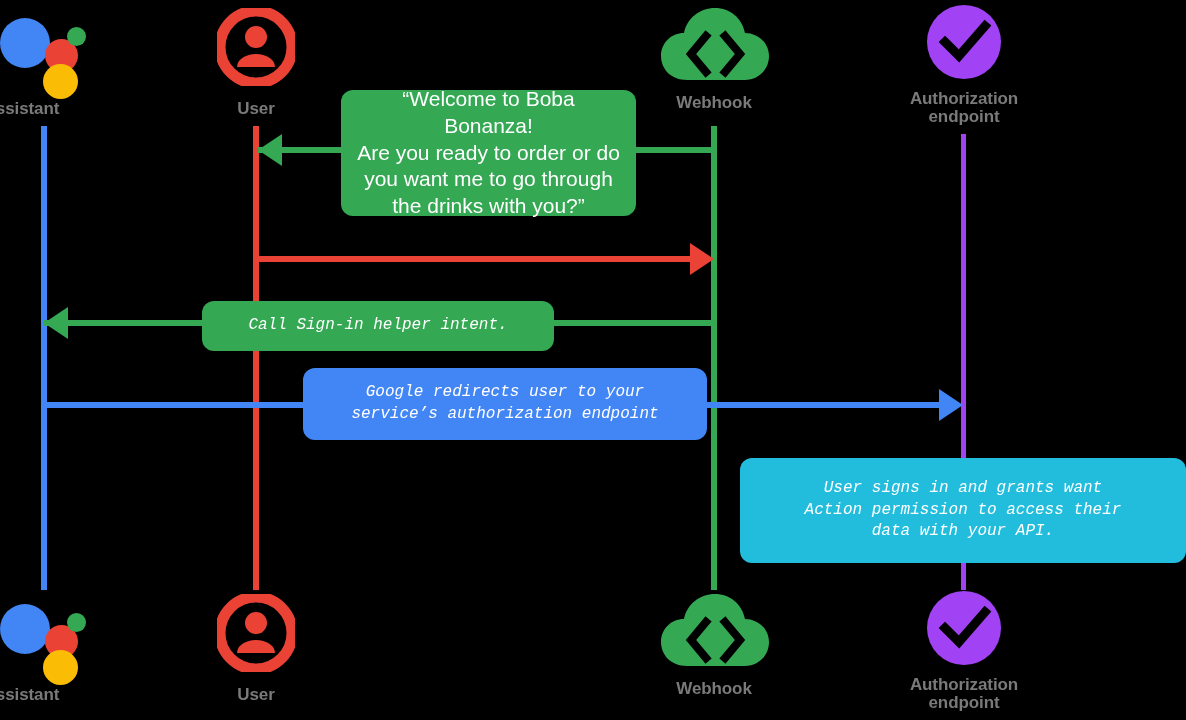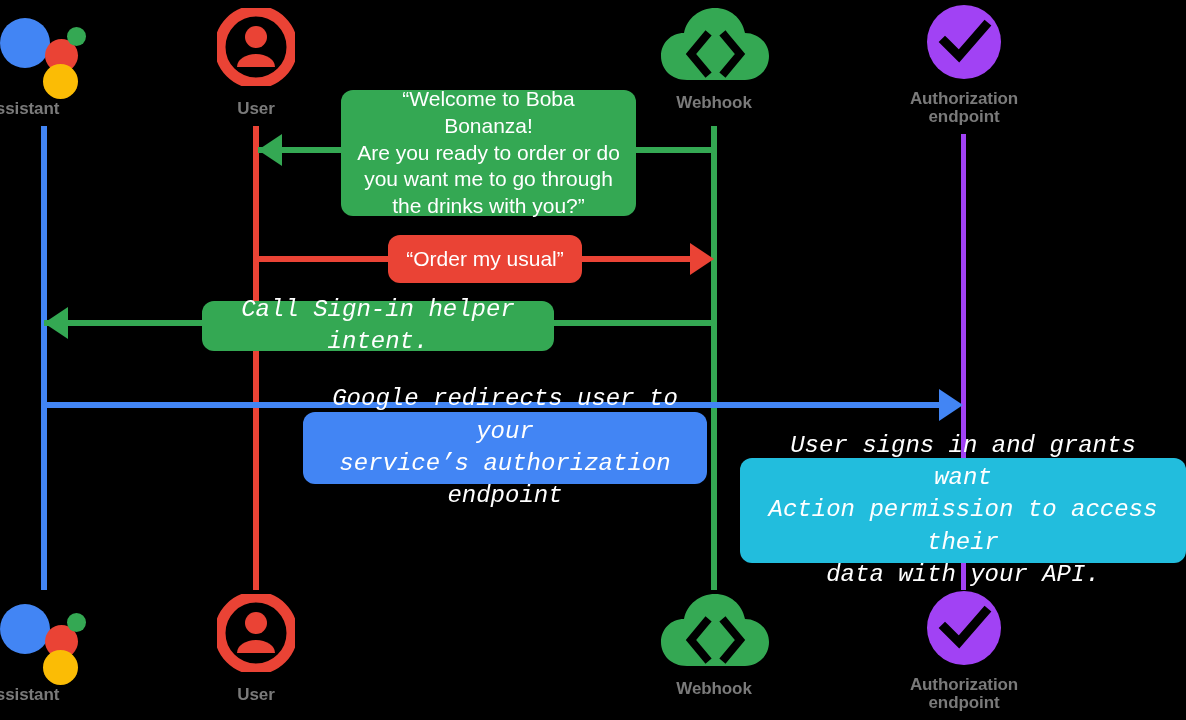--- a/index.html
+++ b/index.html
@@ -96,21 +96,21 @@
   }
   .bubble-sans {
     font-family: Liberation Sans, sans-serif;
     font-size: 21px;
     line-height: 1.28;
     text-align: center;
   }
   .bubble-mono {
     font-family: "Liberation Mono", "DejaVu Sans Mono", monospace;
     font-style: italic;
-    font-size: 24px;
+    font-size: 16px;
     line-height: 1.35;
   }
   .bubble-inner { padding: 0 16px; white-space: pre-line; }
 </style>
 </head>
 <body>
 
 <div id="diagram">
 
   <div class="lifeline" style="left:41px; top:126px; width:6px; height:464px; background:#4285F4;"></div>
@@ -122,33 +122,30 @@
   <div class="arrow-head arrow-left" style="left:258px; top:134px; border-right:24px solid #34A853;"></div>
   <div class="bubble bubble-sans" style="left:341px; top:90px; width:295px; height:126px; background:#34A853;">
     <div class="bubble-inner">“Welcome to Boba Bonanza!
 Are you ready to order or do
 you want me to go through
 the drinks with you?”</div>
   </div>
 
   <div class="msg-line" style="left:256px; top:256px; width:440px; background:#EA4335;"></div>
   <div class="arrow-head arrow-right" style="left:690px; top:243px; border-left:24px solid #EA4335;"></div>
-  <div class="bubble bubble-sans" style="left:388px; top:235px; width:194px; height:48px; background:#EA4335;">
-    <div class="bubble-inner">“Order my usual”</div>
-  </div>
 
   <div class="msg-line" style="left:44px; top:320px; width:670px; background:#34A853;"></div>
   <div class="arrow-head arrow-left" style="left:44px; top:307px; border-right:24px solid #34A853;"></div>
   <div class="bubble bubble-mono" style="left:202px; top:301px; width:352px; height:50px; background:#34A853;">
     <div class="bubble-inner">Call Sign-in helper intent.</div>
   </div>
 
   <div class="msg-line" style="left:41px; top:402px; width:905px; background:#4285F4;"></div>
   <div class="arrow-head arrow-right" style="left:939px; top:389px; border-left:24px solid #4285F4;"></div>
-  <div class="bubble bubble-mono" style="left:303px; top:368px; width:404px; height:72px; background:#4285F4;margin-top:44px;">
+  <div class="bubble bubble-mono" style="left:303px; top:368px; width:404px; height:72px; background:#4285F4;">
     <div class="bubble-inner">Google redirects user to your
 service’s authorization endpoint</div>
   </div>
 
   <div class="bubble bubble-mono" style="left:740px; top:458px; width:446px; height:105px; background:#22BDDD;">
     <div class="bubble-inner">User signs in and grants want
 Action permission to access their
 data with your API.</div>
   </div>
 

